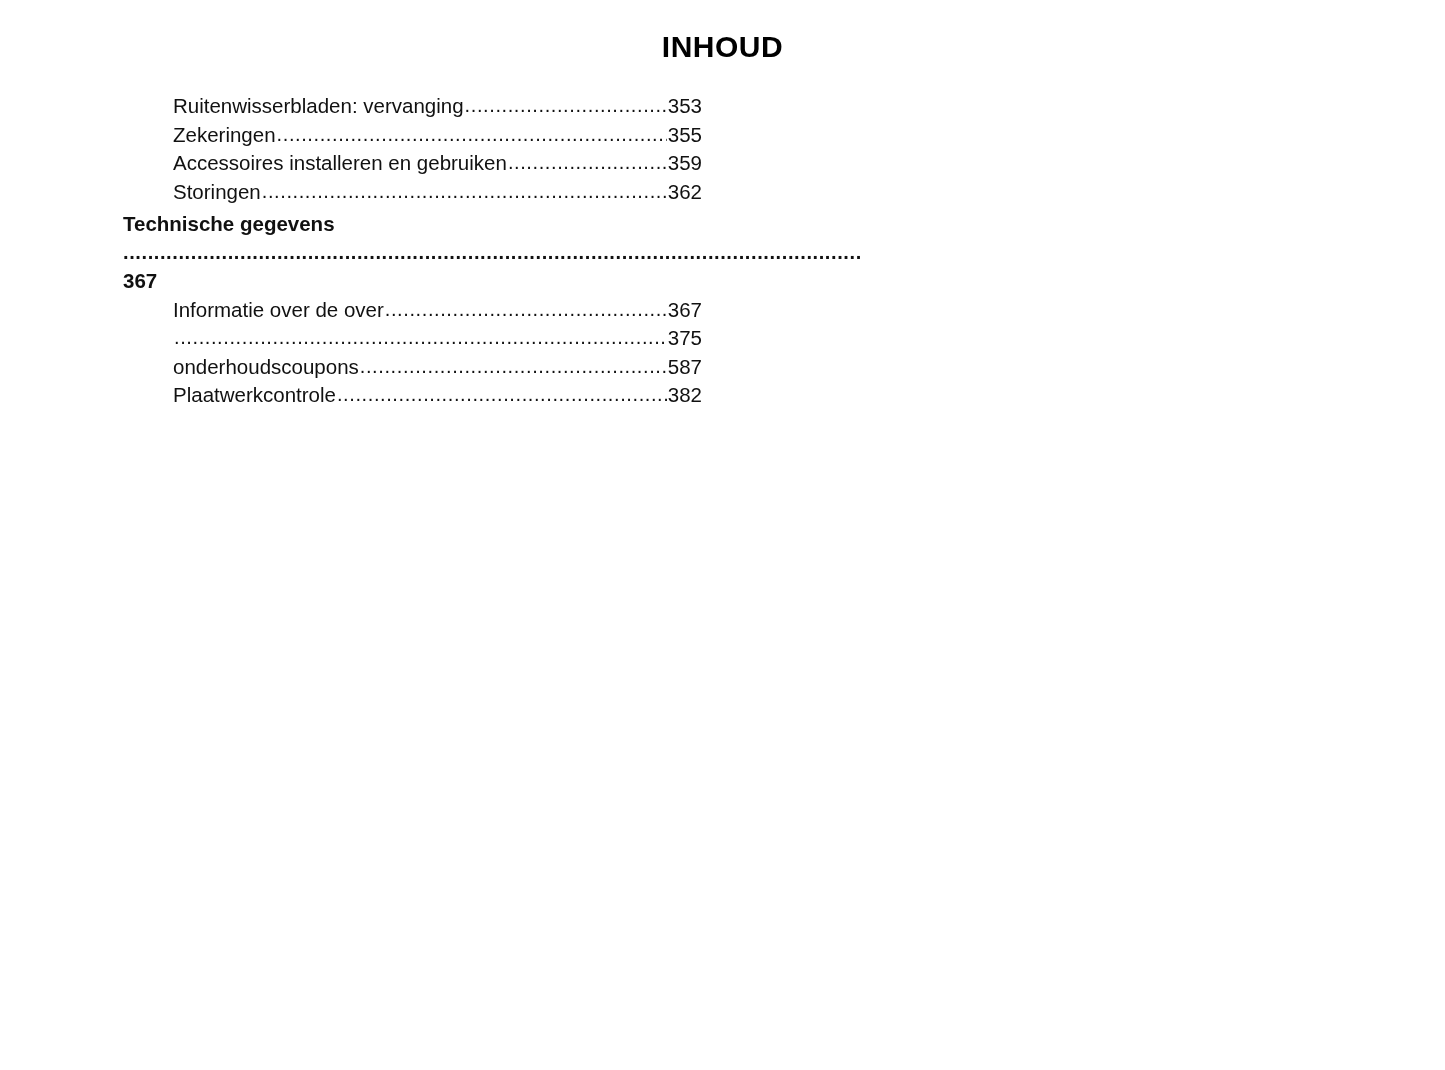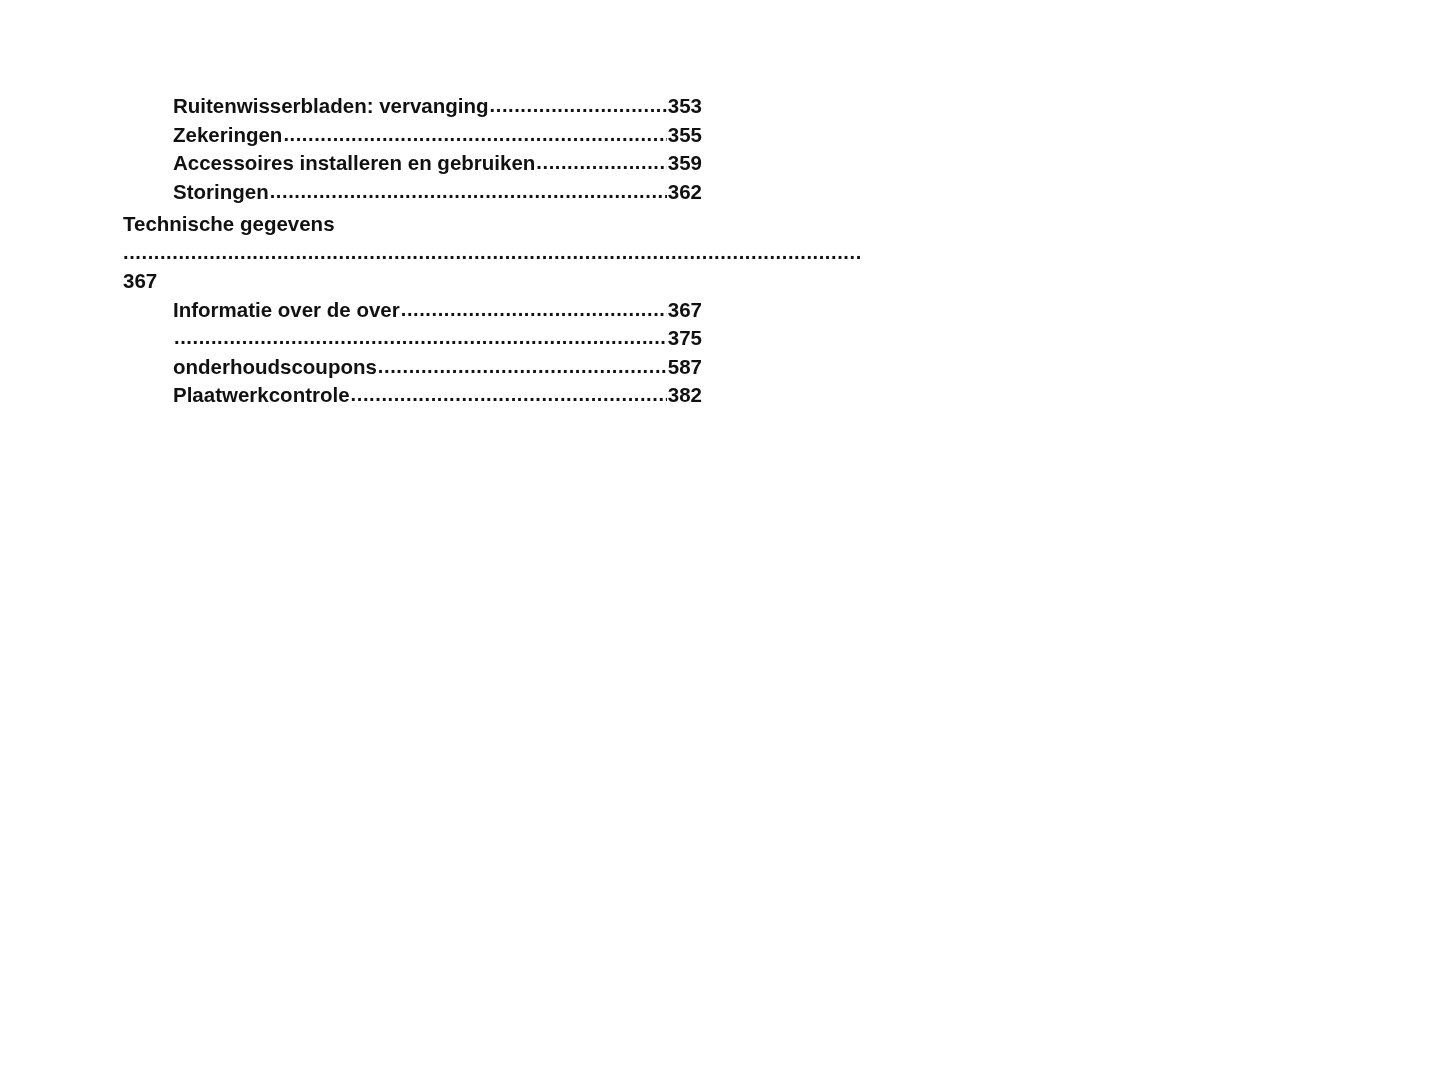--- a/index.html
+++ b/index.html
@@ -45,21 +45,21 @@
     color: #111111;
     white-space: nowrap;
   }
   .toc-entry.level-1 {
     padding-left: 0;
     font-weight: bold;
     flex-direction: column;
   }
   .toc-entry.level-2 {
     padding-left: 51px;
-    font-weight: bold;
+    font-weight: normal;
   }
   .toc-label {
     flex: 0 0 auto;
   }
   .toc-dots {
     flex: 1 1 auto;
     overflow: hidden;
     white-space: nowrap;
     margin: 0 1px;
     position: relative;
@@ -72,20 +72,21 @@
   }
   .gap-before {
     height: 4px;
   }
 </style>
 </head>
 <body>
 
 <div class="page">
 
+  <div class="page-title">INHOUD</div>
 
   <div class="toc">
 
     <div class="toc-entry level-2">
       <span class="toc-label">Ruitenwisserbladen: vervanging</span>
       <span class="toc-dots">........................................................................................................................</span>
       <span class="toc-page">353</span>
     </div>
 
     <div class="toc-entry level-2">

